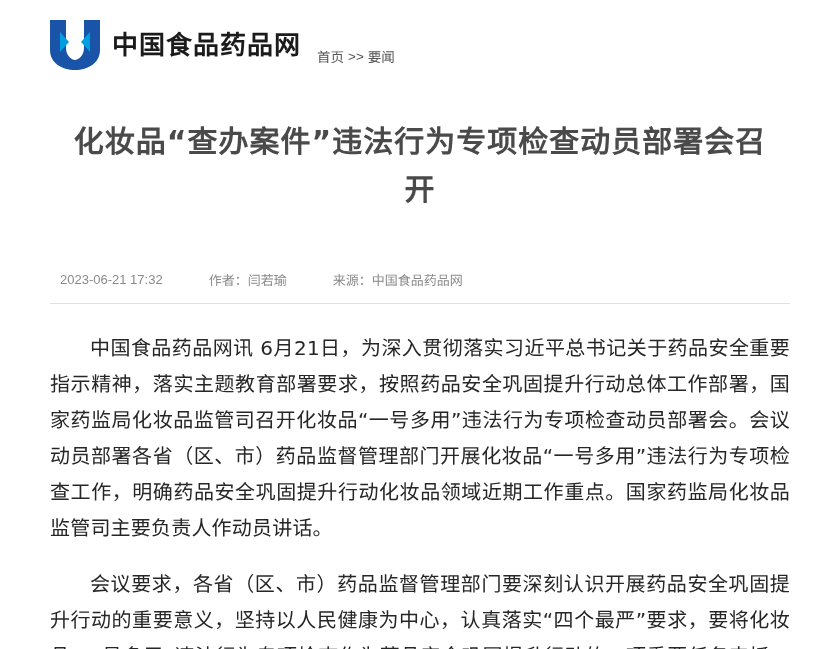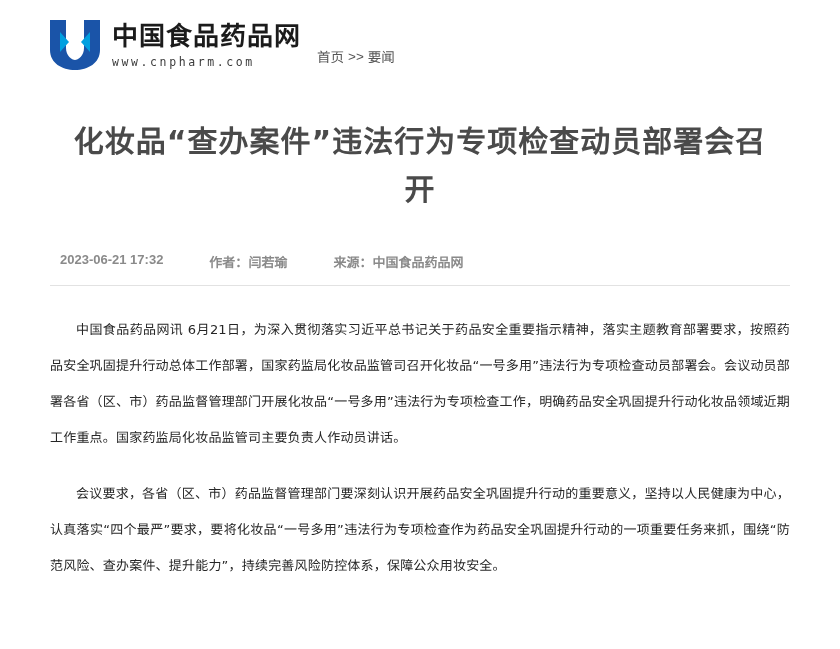--- a/index.html
+++ b/index.html
@@ -93,43 +93,43 @@
     font-weight: bold;
     color: #4a4a4a;
     text-align: center;
     line-height: 48px;
     letter-spacing: 1px;
     margin: 0;
     padding: 0 20px;
   }
 
   .meta-row {
-    margin-top: 38px;
+    margin-top: 56px;
     display: flex;
+    align-items: center;
     font-size: 13px;
     color: #8a8a8a;
     padding-left: 10px;
-    font-weight: bold;
   }
   .meta-row .meta-item { white-space: nowrap; }
   .meta-gap-1 { width: 46px; }
   .meta-gap-2 { width: 46px; }
 
   .divider {
     margin-top: 14px;
     border-top: 1px solid #e2e2e2;
     width: 100%;
   }
 
   .article-body {
     margin-top: 26px;
   }
   .article-body p {
     font-family: "DejaVu Sans", "Liberation Sans", sans-serif;
-    font-size: 13px;
+    font-size: 20px;
     line-height: 36px;
     color: #262626;
     margin: 0 0 20px 0;
     text-align: justify;
     text-indent: 2em;
     letter-spacing: 0.2px;
   }
 </style>
 </head>
 <body>
@@ -140,21 +140,20 @@
     <div class="logo-mark">
       <svg width="58" height="54" viewBox="0 0 58 54" xmlns="http://www.w3.org/2000/svg">
         <path d="M4 2 H20 V30 C20 38 26 42 29 42 C32 42 38 38 38 30 V2 H54 V32 C54 45 42 52 29 52 C16 52 4 45 4 32 Z" fill="#1a54a8"></path>
         <path d="M14 14 L23 24 L14 34 Z" fill="#00a0e0"></path>
         <path d="M44 14 L35 24 L44 34 Z" fill="#00a0e0"></path>
         <rect x="25" y="20" width="8" height="4" fill="#ffffff"></rect>
       </svg>
     </div>
     <div class="logo-text">
       <div class="logo-title">中国食品药品网</div>
-      <div class="logo-url">www.cnpharm.com</div>
     </div>
   </div>
 
   <div class="breadcrumb">
     <a href="#">首页</a>
     <span class="sep">&gt;&gt;</span>
     <a href="#">要闻</a>
   </div>
 
 </div>

